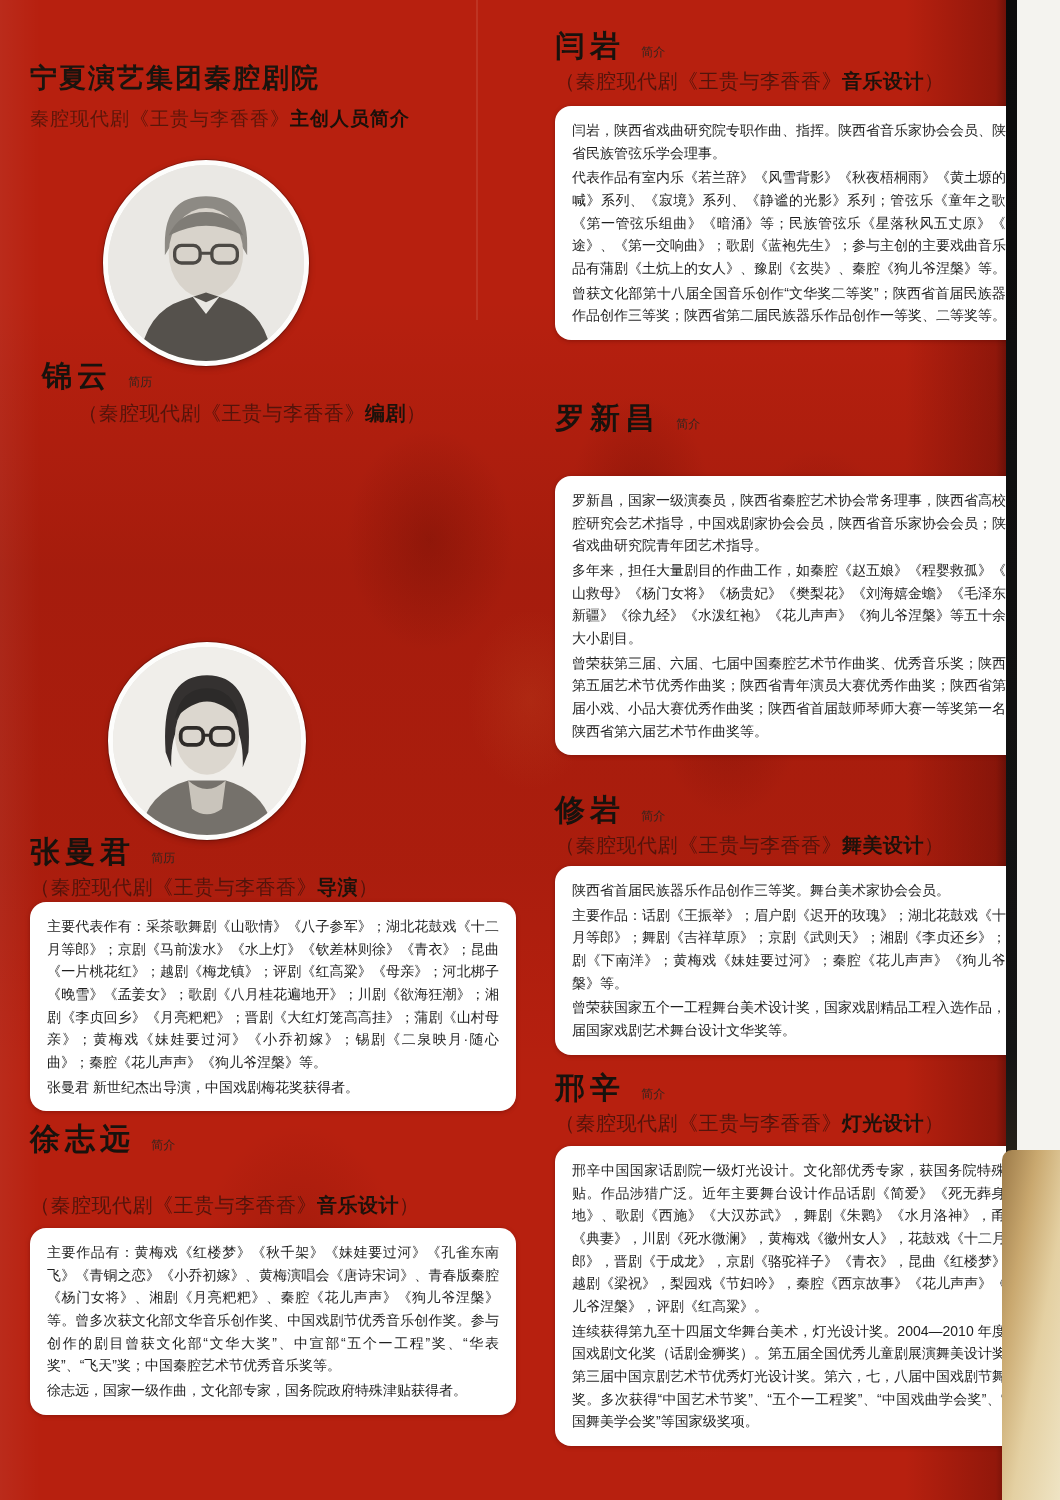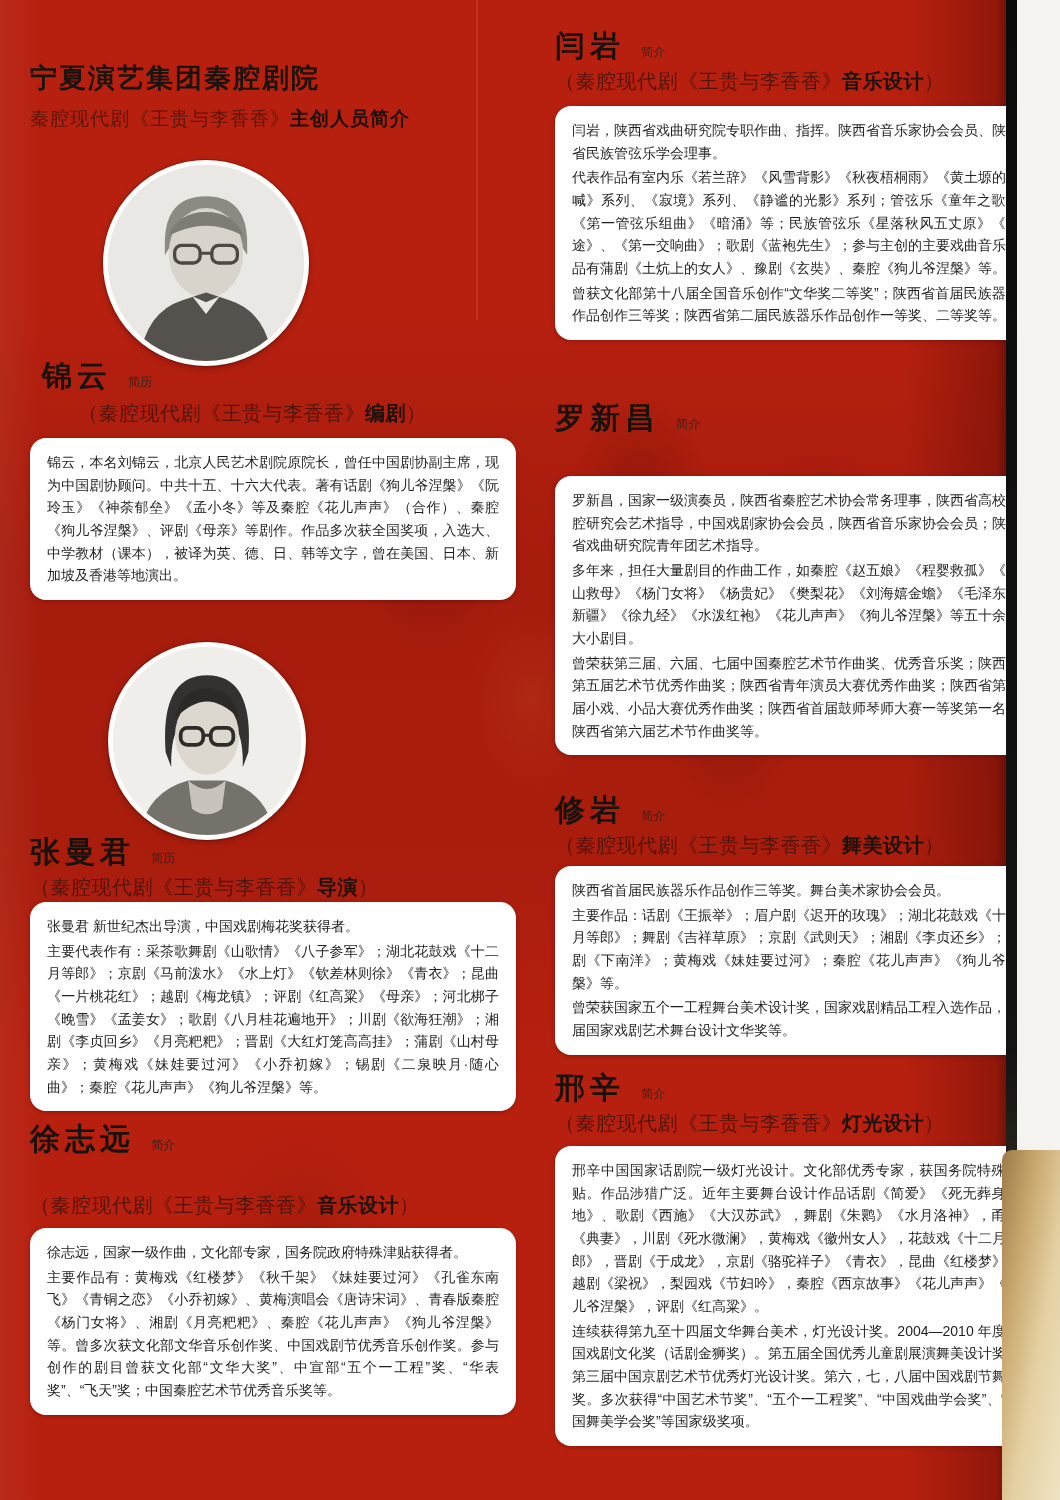--- a/index.html
+++ b/index.html
@@ -82,23 +82,20 @@
     </svg>
   </div>
 
   <div class="sec-name" style="left:42px;top:356px;">
     <span>锦云</span>
     <span class="suffix">简历</span>
   </div>
   <div class="credit" style="left:30px;top:400px;margin-left:48px;">
     <span>（秦腔现代剧《王贵与李香香》</span><b>编剧</b><span>）</span>
   </div>
-  <div class="bio-card col-left" style="left:30px;top:438px;">
-    <p>锦云，本名刘锦云，北京人民艺术剧院原院长，曾任中国剧协副主席，现为中国剧协顾问。中共十五、十六大代表。著有话剧《狗儿爷涅槃》《阮玲玉》《神荼郁垒》《孟小冬》等及秦腔《花儿声声》（合作）、秦腔《狗儿爷涅槃》、评剧《母亲》等剧作。作品多次获全国奖项，入选大、中学教材（课本），被译为英、德、日、韩等文字，曾在美国、日本、新加坡及香港等地演出。</p>
-  </div>
 
   <div class="photo" style="left:108px;top:642px;width:188px;height:188px;">
     <svg viewBox="0 0 100 100">
       <rect width="100" height="100" fill="#f0eeea"></rect>
       <path d="M28 56 Q25 15 50 15 Q75 15 72 56 L69 64 Q70 34 50 34 Q30 34 31 64 Z" fill="#343130"></path>
       <ellipse cx="50" cy="47" rx="17" ry="21" fill="#dcd7cf"></ellipse>
       <path d="M33 38 Q36 22 50 22 Q64 22 67 38 Q58 29 50 29 Q42 29 33 38 Z" fill="#2c2a29"></path>
       <rect x="36" y="43" width="12" height="9" rx="3.5" fill="none" stroke="#2e2b29" stroke-width="2"></rect>
       <rect x="52" y="43" width="12" height="9" rx="3.5" fill="none" stroke="#2e2b29" stroke-width="2"></rect>
       <line x1="48" y1="47" x2="52" y2="47" stroke="#2e2b29" stroke-width="1.6"></line>
@@ -108,34 +105,34 @@
   </div>
 
   <div class="sec-name" style="left:30px;top:832px;">
     <span>张曼君</span>
     <span class="suffix">简历</span>
   </div>
   <div class="credit" style="left:30px;top:874px;">
     <span>（秦腔现代剧《王贵与李香香》</span><b>导演</b><span>）</span>
   </div>
   <div class="bio-card col-left" style="left:30px;top:902px;">
+    <p>主要代表作有：采茶歌舞剧《山歌情》《八子参军》；湖北花鼓戏《十二月等郎》；京剧《马前泼水》《水上灯》《钦差林则徐》《青衣》；昆曲《一片桃花红》；越剧《梅龙镇》；评剧《红高粱》《母亲》；河北梆子《晚雪》《孟姜女》；歌剧《八月桂花遍地开》；川剧《欲海狂潮》；湘剧《李贞回乡》《月亮粑粑》；晋剧《大红灯笼高高挂》；蒲剧《山村母亲》；黄梅戏《妹娃要过河》《小乔初嫁》；锡剧《二泉映月·随心曲》；秦腔《花儿声声》《狗儿爷涅槃》等。</p>
     <p>张曼君 新世纪杰出导演，中国戏剧梅花奖获得者。</p>
-    <p>主要代表作有：采茶歌舞剧《山歌情》《八子参军》；湖北花鼓戏《十二月等郎》；京剧《马前泼水》《水上灯》《钦差林则徐》《青衣》；昆曲《一片桃花红》；越剧《梅龙镇》；评剧《红高粱》《母亲》；河北梆子《晚雪》《孟姜女》；歌剧《八月桂花遍地开》；川剧《欲海狂潮》；湘剧《李贞回乡》《月亮粑粑》；晋剧《大红灯笼高高挂》；蒲剧《山村母亲》；黄梅戏《妹娃要过河》《小乔初嫁》；锡剧《二泉映月·随心曲》；秦腔《花儿声声》《狗儿爷涅槃》等。</p>
   </div>
 
   <div class="sec-name" style="left:30px;top:1112px;margin-top:7px;">
     <span>徐志远</span>
     <span class="suffix">简介</span>
   </div>
   <div class="credit" style="left:30px;top:1192px;">
     <span>（秦腔现代剧《王贵与李香香》</span><b>音乐设计</b><span>）</span>
   </div>
   <div class="bio-card col-left" style="left:30px;top:1228px;">
+    <p>主要作品有：黄梅戏《红楼梦》《秋千架》《妹娃要过河》《孔雀东南飞》《青铜之恋》《小乔初嫁》、黄梅演唱会《唐诗宋词》、青春版秦腔《杨门女将》、湘剧《月亮粑粑》、秦腔《花儿声声》《狗儿爷涅槃》等。曾多次获文化部文华音乐创作奖、中国戏剧节优秀音乐创作奖。参与创作的剧目曾获文化部“文华大奖”、中宣部“五个一工程”奖、“华表奖”、“飞天”奖；中国秦腔艺术节优秀音乐奖等。</p>
     <p>徐志远，国家一级作曲，文化部专家，国务院政府特殊津贴获得者。</p>
-    <p>主要作品有：黄梅戏《红楼梦》《秋千架》《妹娃要过河》《孔雀东南飞》《青铜之恋》《小乔初嫁》、黄梅演唱会《唐诗宋词》、青春版秦腔《杨门女将》、湘剧《月亮粑粑》、秦腔《花儿声声》《狗儿爷涅槃》等。曾多次获文化部文华音乐创作奖、中国戏剧节优秀音乐创作奖。参与创作的剧目曾获文化部“文华大奖”、中宣部“五个一工程”奖、“华表奖”、“飞天”奖；中国秦腔艺术节优秀音乐奖等。</p>
   </div>
 
   <div class="sec-name" style="left:555px;top:26px;text-align:right;">
     <span>闫岩</span>
     <span class="suffix">简介</span>
   </div>
   <div class="credit" style="left:555px;top:68px;">
     <span>（秦腔现代剧《王贵与李香香》</span><b>音乐设计</b><span>）</span>
   </div>
   <div class="bio-card col-right" style="left:555px;top:106px;">

